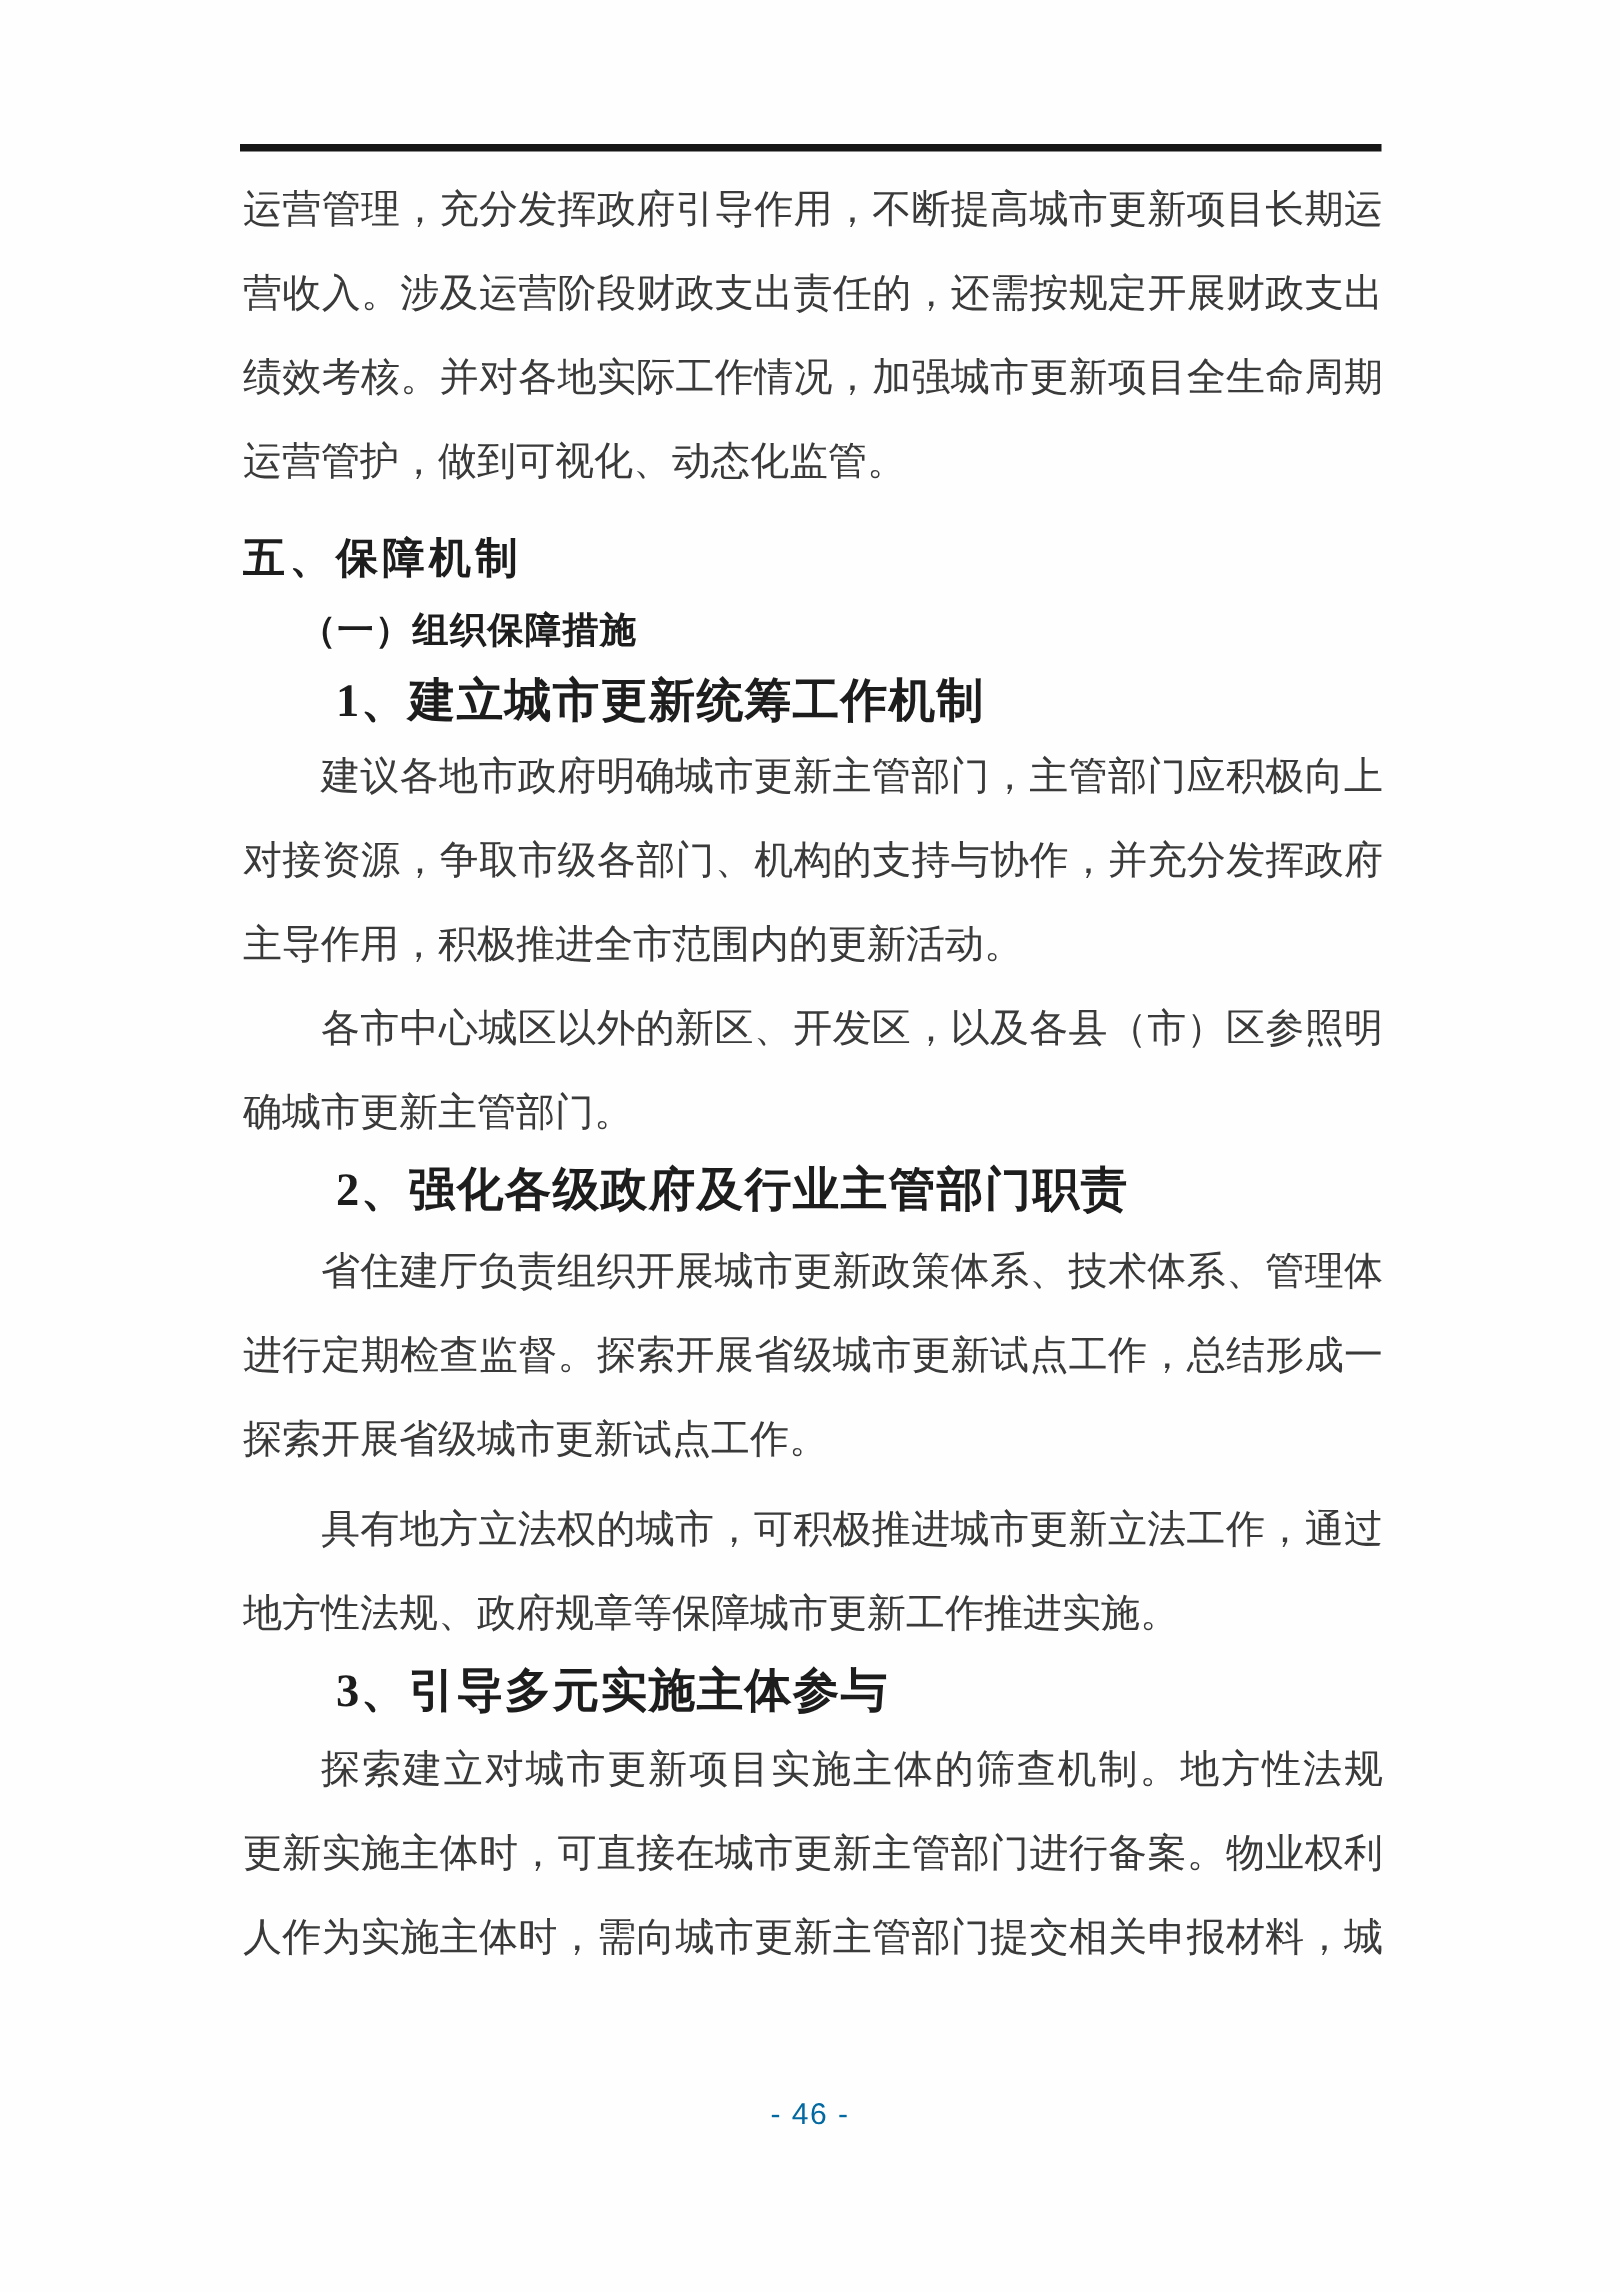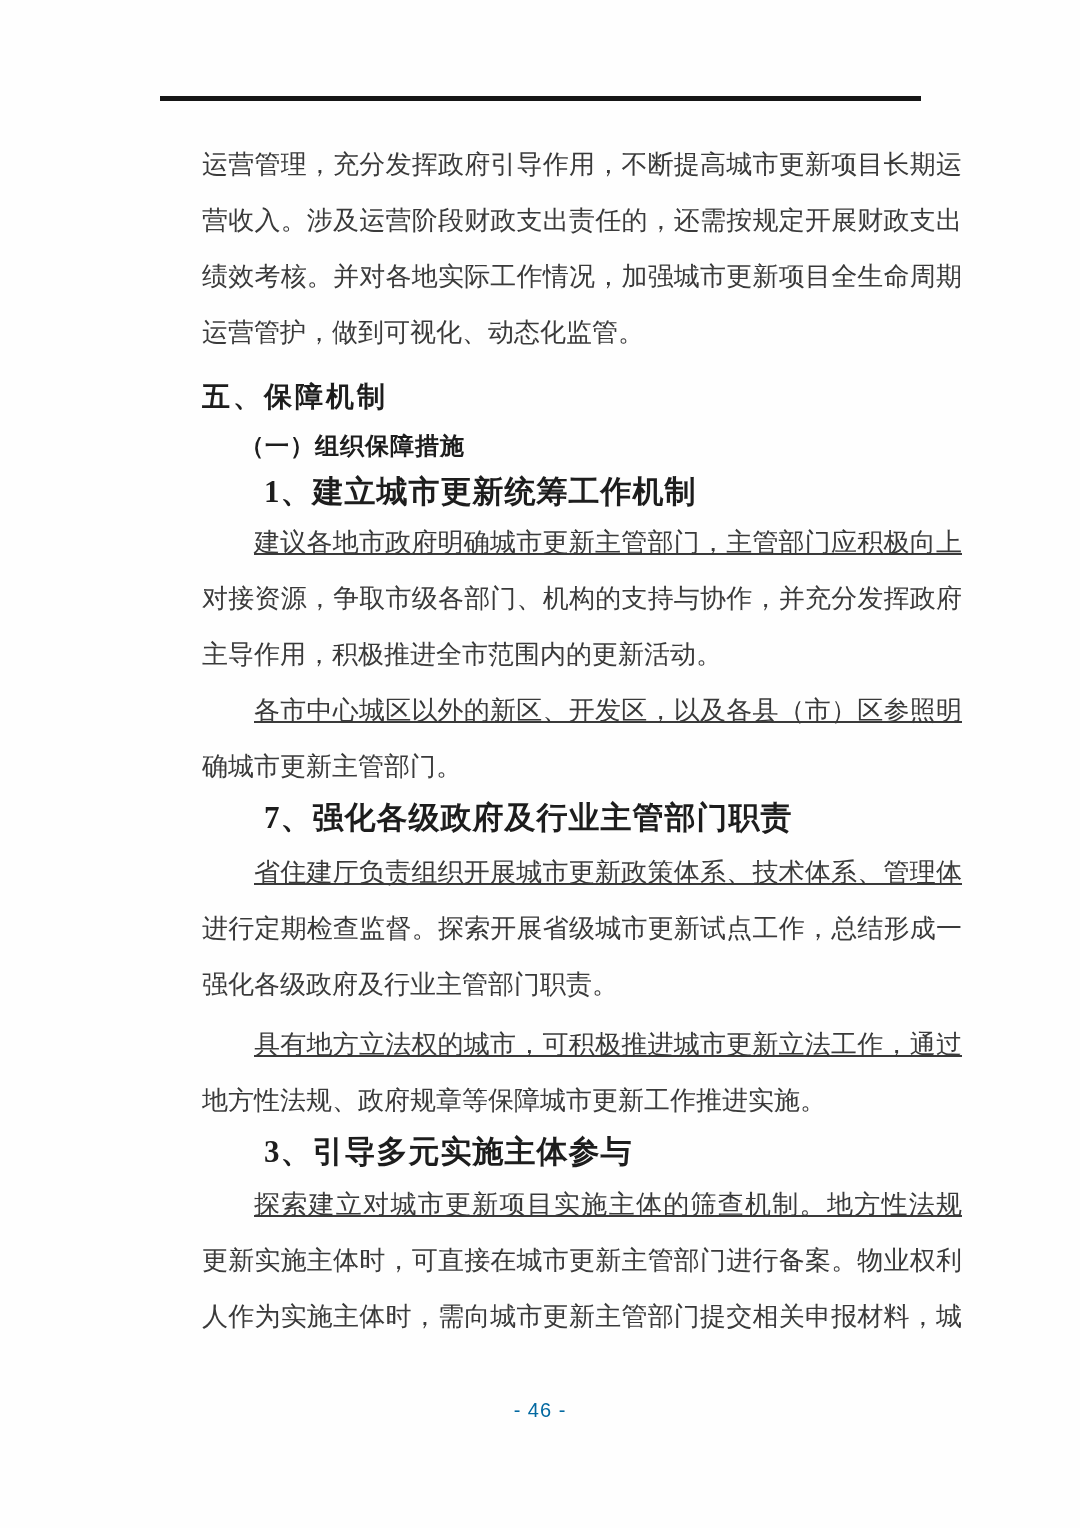--- a/index.html
+++ b/index.html
@@ -19,24 +19,23 @@
   .header-rule {
     position: absolute;
     top: 96px;
     left: 160px;
     width: 761px;
     height: 5px;
     background: #161616;
   }
   .content {
     position: absolute;
-    top: 137px;
+    top: 112px;
     left: 162px;
     width: 760px;
-    margin-left: 40px;
   }
   .para {
     margin: 0;
     padding: 0;
   }
   .line {
     height: 56px;
     line-height: 56px;
     font-size: 26px;
     letter-spacing: 0px;
@@ -47,21 +46,20 @@
   }
   .line.fill {
     text-align-last: justify;
     -moz-text-align-last: justify;
   }
   .line.last {
     text-align-last: left;
   }
   .line.indent {
     text-indent: 52px;
-    text-decoration: underline;
   }
   .mt2 { margin-top: 2px; }
   .mt4 { margin-top: 4px; }
   h1.h1, h2.h2, h3.h3 {
     margin: 0;
     padding: 0;
     font-weight: bold;
     color: #1d1d1d;
     white-space: nowrap;
   }
@@ -127,26 +125,26 @@
         <div class="line fill indent">建议各地市政府明确城市更新主管部门，主管部门应积极向上</div>
         <div class="line fill">对接资源，争取市级各部门、机构的支持与协作，并充分发挥政府</div>
         <div class="line last">主导作用，积极推进全市范围内的更新活动。</div>
       </div>
 
     <div class="para">
         <div class="line fill indent">各市中心城区以外的新区、开发区，以及各县（市）区参照明</div>
         <div class="line last">确城市更新主管部门。</div>
       </div>
 
-    <h3 class="h3">7、强化各级政府及行业主管部门职责</h3>
+    <h3 class="h3">2、强化各级政府及行业主管部门职责</h3>
 
     <div class="para mt4">
         <div class="line fill indent">省住建厅负责组织开展城市更新政策体系、技术体系、管理体</div>
         <div class="line fill">进行定期检查监督。探索开展省级城市更新试点工作，总结形成一</div>
-        <div class="line last">强化各级政府及行业主管部门职责。</div>
+        <div class="line last">探索开展省级城市更新试点工作。</div>
       </div>
 
     <div class="para mt4">
         <div class="line fill indent">具有地方立法权的城市，可积极推进城市更新立法工作，通过</div>
         <div class="line last">地方性法规、政府规章等保障城市更新工作推进实施。</div>
       </div>
 
     <h3 class="h3">3、引导多元实施主体参与</h3>
 
     <div class="para mt2">

